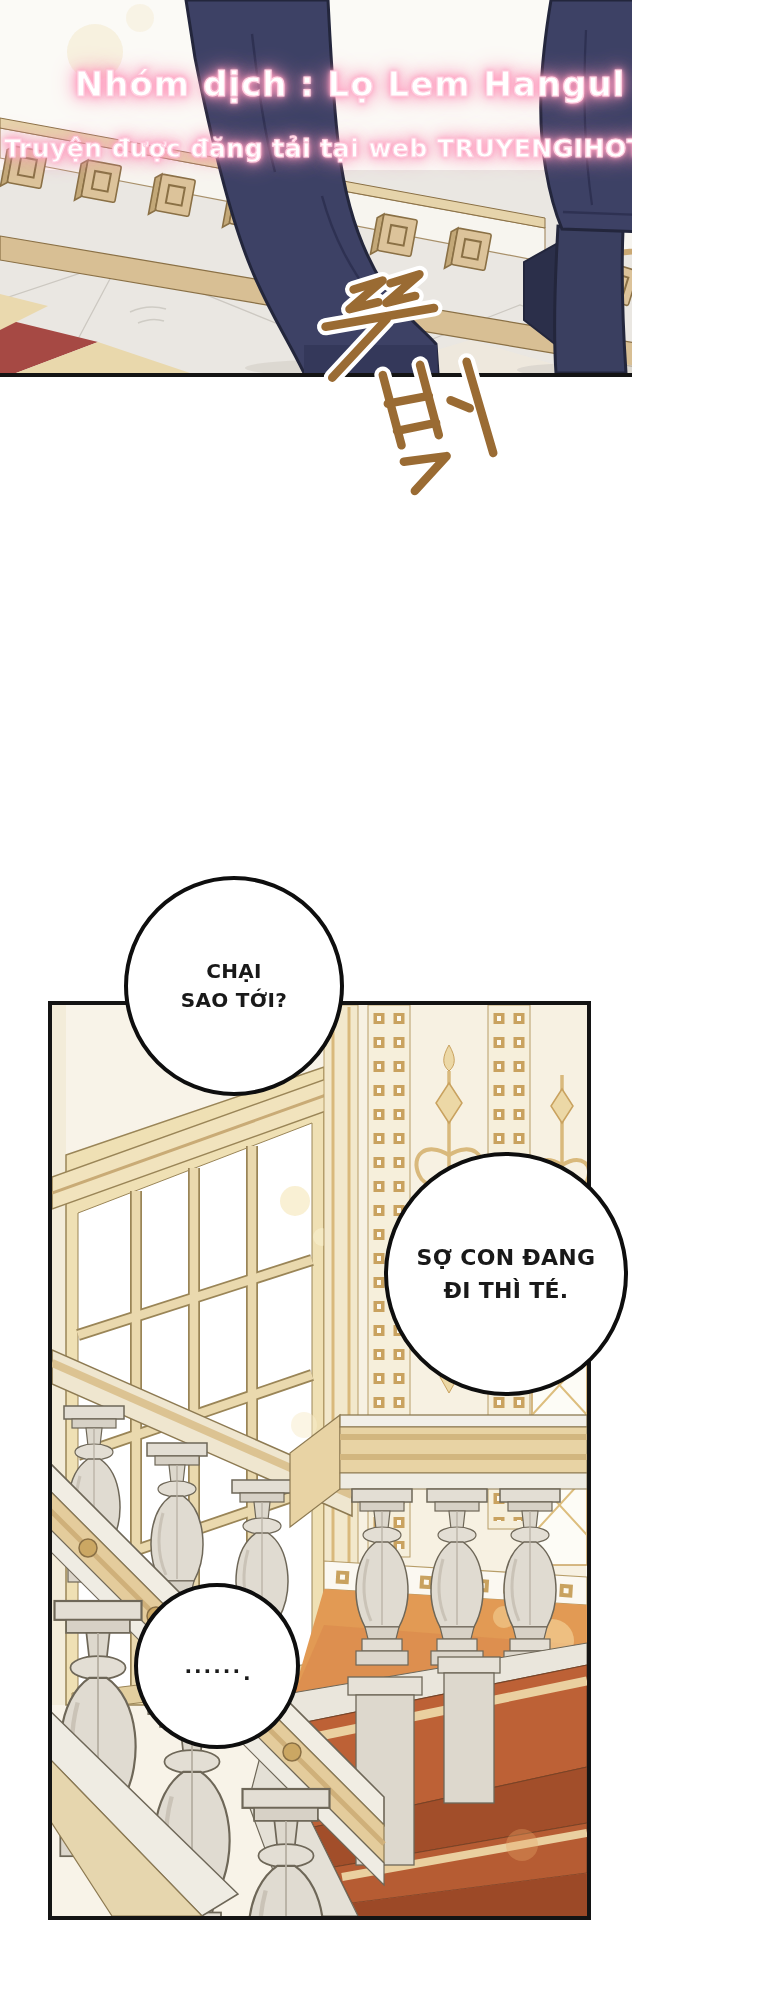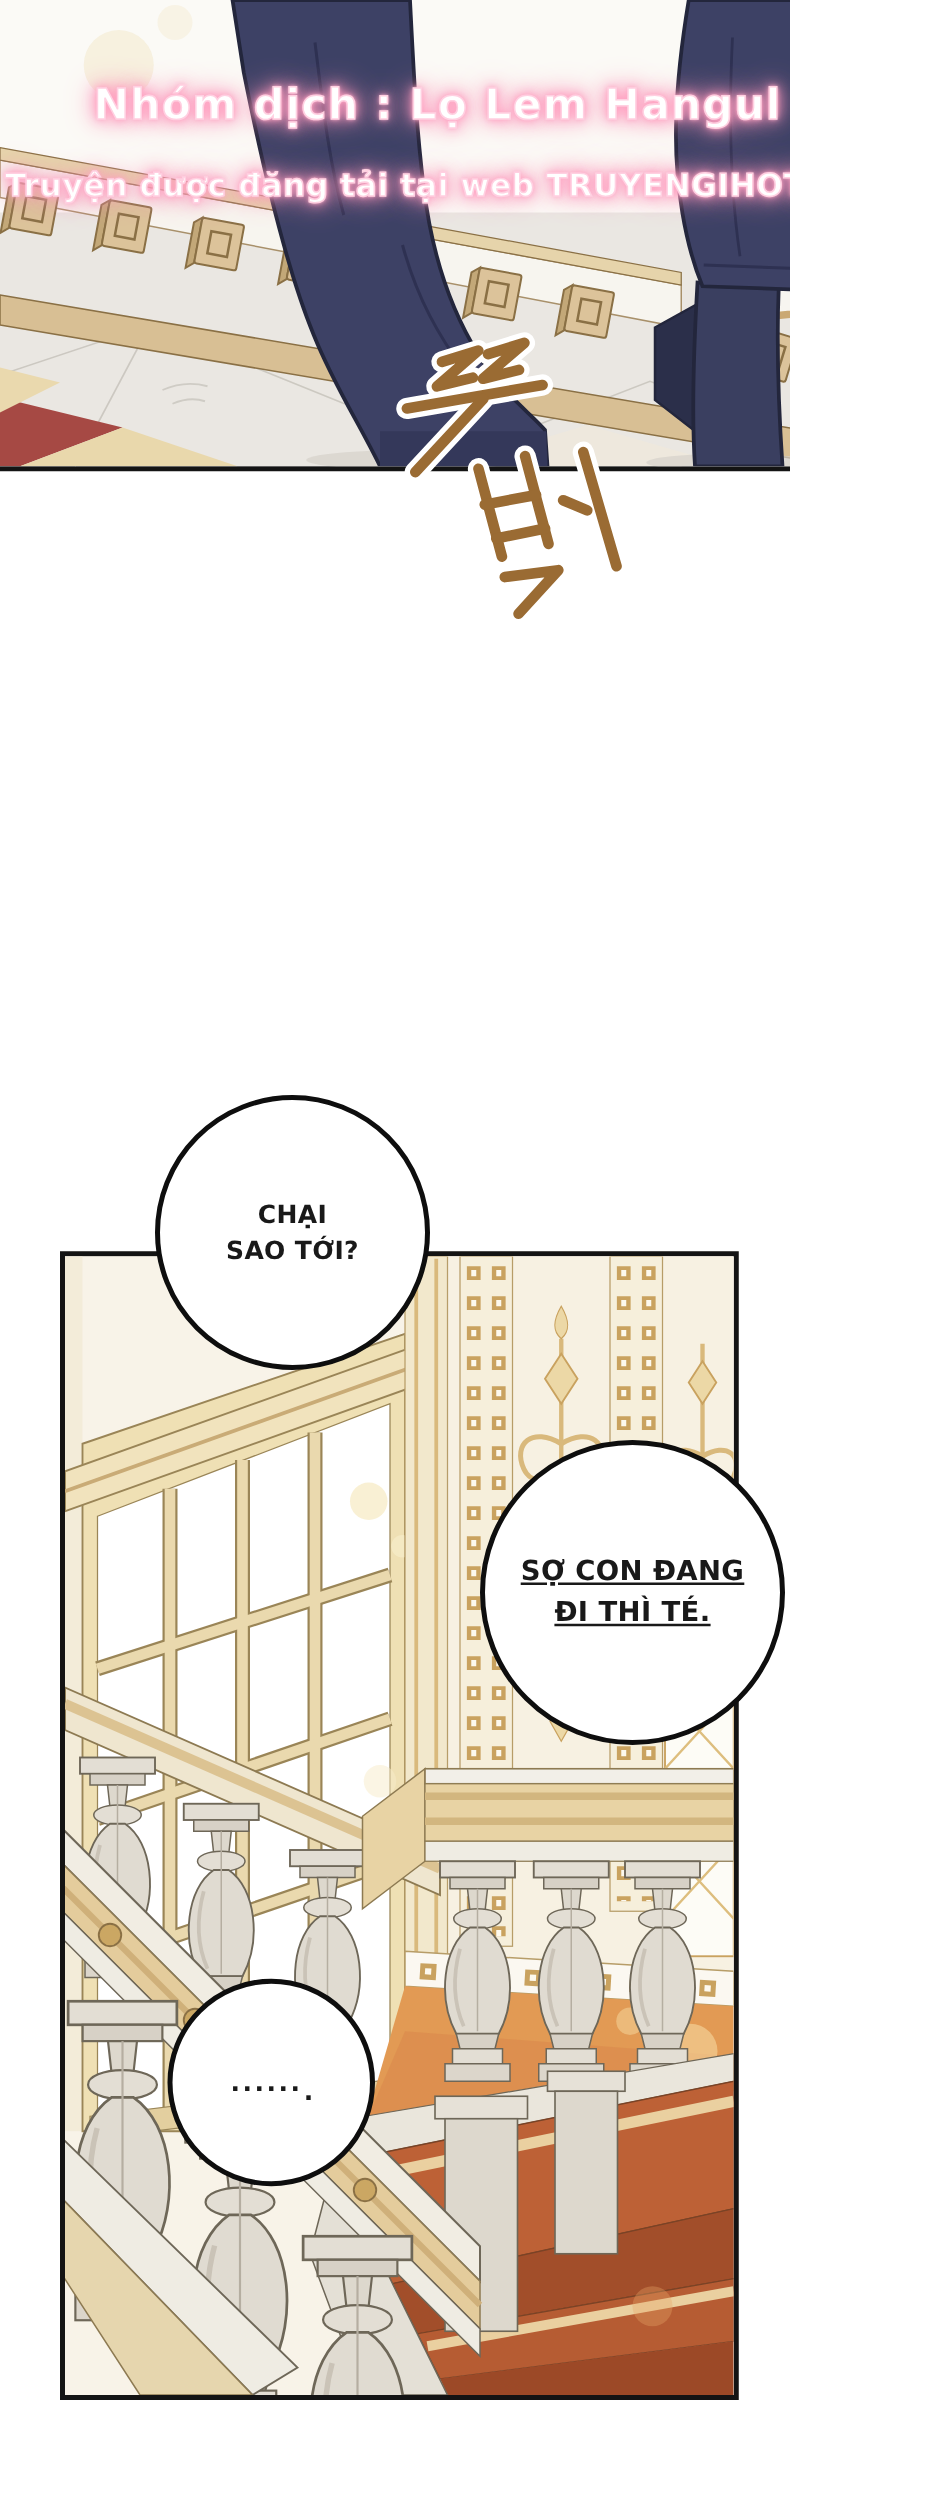--- a/index.html
+++ b/index.html
@@ -17,21 +17,21 @@
   .sfx{position:absolute;left:306px;top:264px;width:210px;height:240px;}
   .sfx-text{position:absolute;opacity:0;font-size:10px;}
   
   .stairs-panel{position:absolute;left:48px;top:1001px;width:543px;height:919px;border:4px solid #141414;
                 box-sizing:border-box;overflow:hidden;background:#f8f3e8;}
   
   .bubble{position:absolute;border:4.5px solid #0e0e0e;border-radius:50%;background:#ffffff;
           display:flex;flex-direction:column;justify-content:center;align-items:center;
           color:#191919;font-weight:bold;text-align:center;}
   .b1{left:124px;top:876px;width:212px;height:212px;font-size:20px;line-height:1.45;letter-spacing:.3px;text-align:center;}
-  .b2{left:384px;top:1152px;width:236px;height:236px;font-size:22px;line-height:1.5;letter-spacing:.3px;text-decoration:underline;}
+  .b2{left:384px;top:1152px;width:236px;height:236px;font-size:22px;line-height:1.5;letter-spacing:.3px;}
   .b3{left:134px;top:1583px;width:158px;height:158px;font-size:20px;letter-spacing:2px;}
   .b3 .period{display:inline-block;transform:translate(1px,7px);letter-spacing:0;}
 </style>
 </head>
 <body>
 
 <div class="page">
 
   <div class="top-panel">
     <svg width="760" height="373" viewBox="0 0 760 373">

